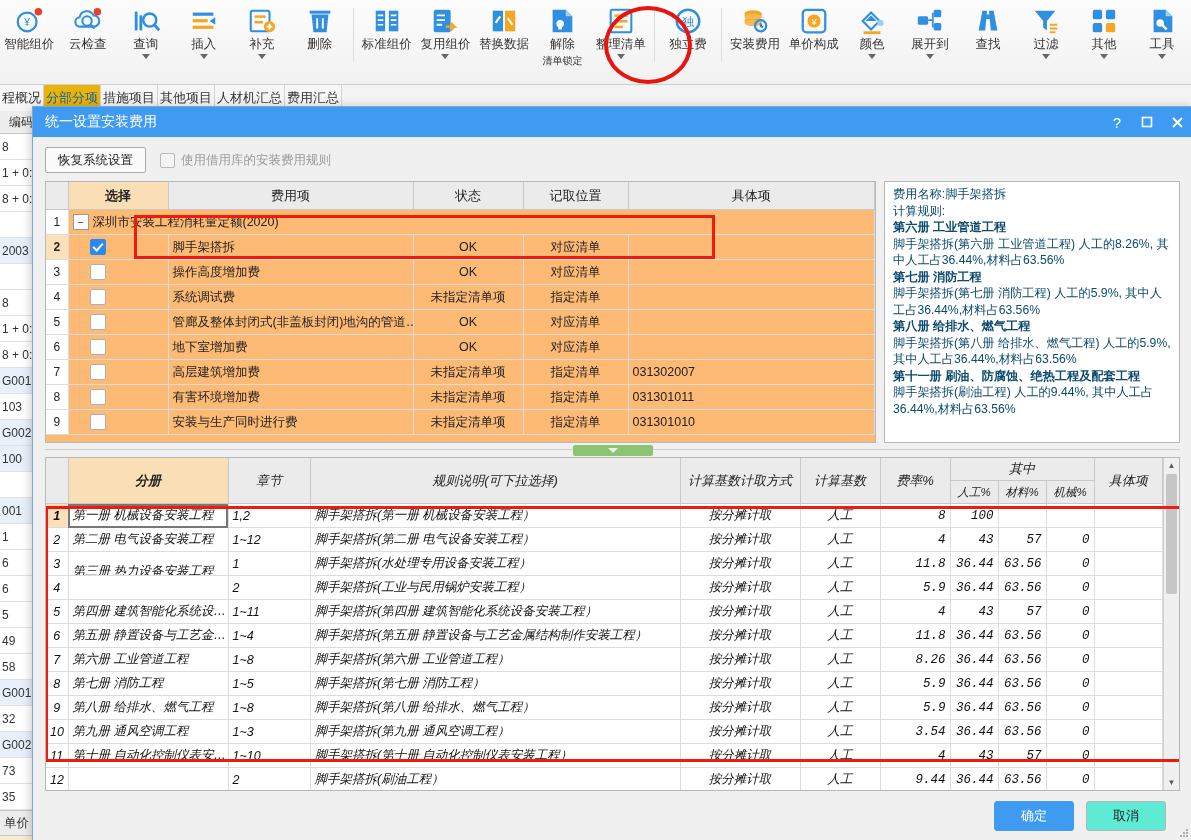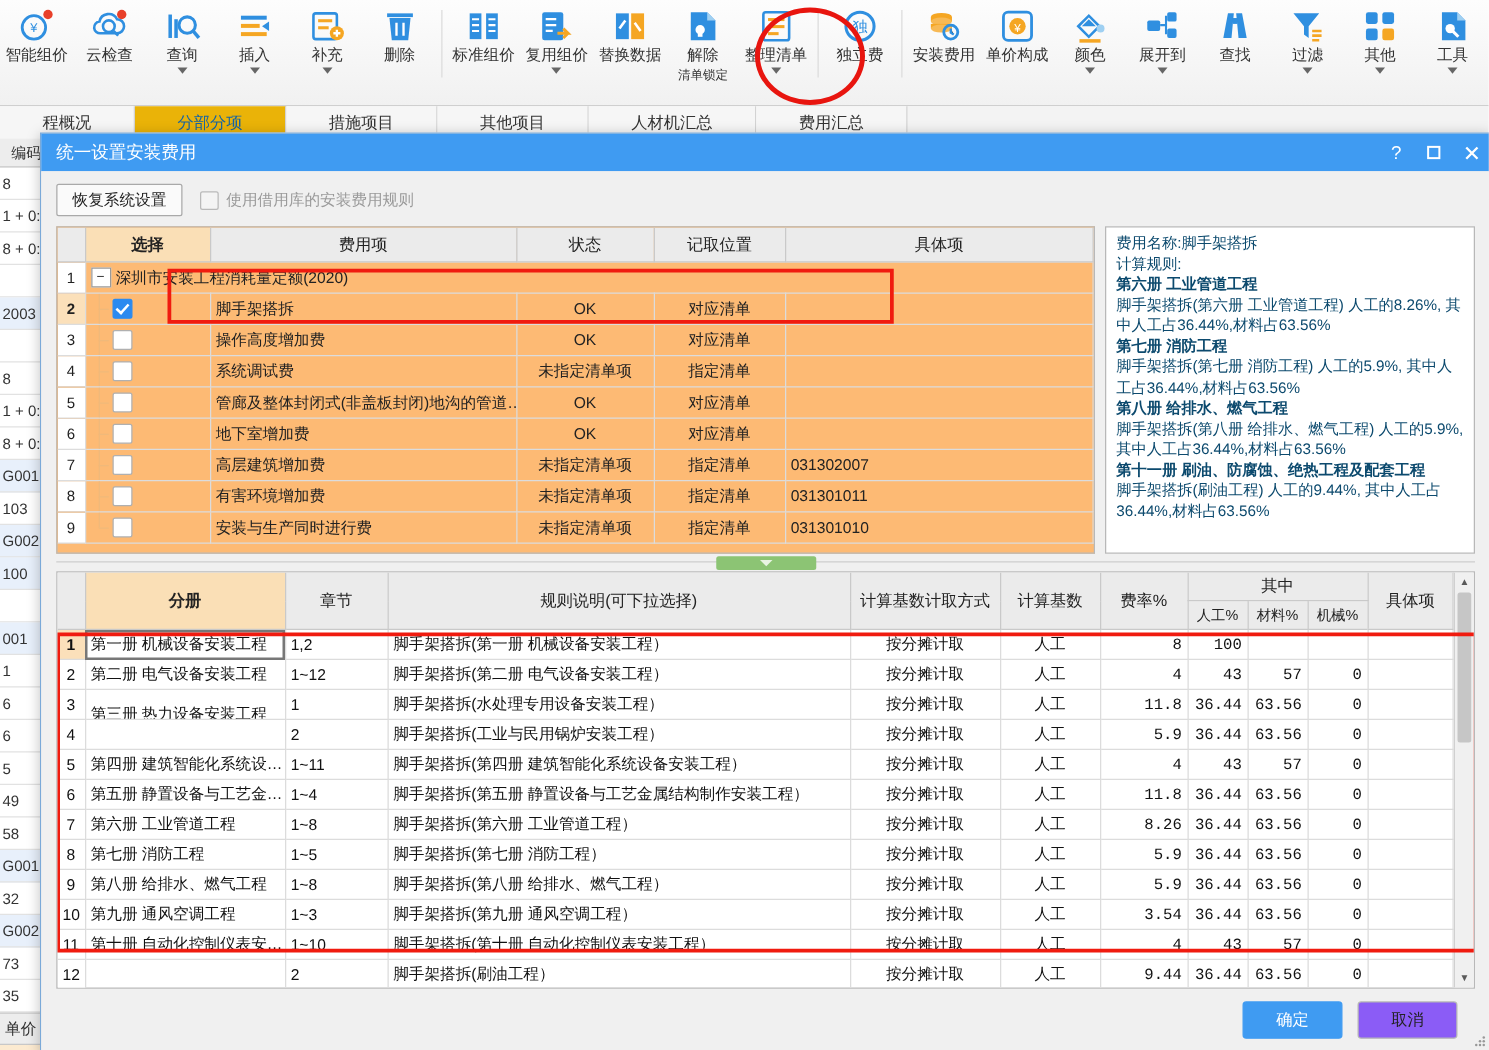--- a/index.html
+++ b/index.html
@@ -38,21 +38,21 @@
     position:absolute;border:4px solid #e8150f;border-radius:50%;
     pointer-events:none;
   }
 
   
   .tabbar{
     position:absolute;left:0;top:85px;width:1191px;height:26px;
     background:#f3f3f3;border-bottom:1px solid #bfbfbf;display:flex;align-items:stretch;
   }
   .tab{
-    padding:0 34px;display:flex;align-items:center;justify-content:center;
+    padding:0 2px;display:flex;align-items:center;justify-content:center;
     font-size:13px;color:#333;border-right:1px solid #d3d3d3;background:#f6f6f6;
     white-space:nowrap;
   }
   .tab.active{background:#eab308;color:#1464a5;}
 
   
   .bg-grid{position:absolute;left:0;top:111px;width:1191px;height:729px;background:#fff;}
   .bg-grid-head{
     height:22px;border-bottom:1px solid #c8c8c8;background:#ededed;
     display:flex;align-items:center;font-size:12px;color:#333;
@@ -132,21 +132,21 @@
   }
 
   
   .splitter{height:14px;flex:0 0 auto;display:flex;align-items:center;justify-content:center;position:relative;}
   .split-line{position:absolute;left:0;right:0;top:6px;height:1px;background:#cdcdcd;}
   .split-grip{width:80px;height:11px;background:#8cc474;border-radius:2px;display:flex;align-items:center;justify-content:center;position:relative;}
   .split-grip:after{content:"";width:0;height:0;border-left:5px solid transparent;border-right:5px solid transparent;border-top:5px solid #e8f4e2;}
 
   
   .lower{flex:1;min-height:0;background:#fff;border:1px solid #b8b8b8;display:flex;overflow:hidden;position:relative;}
-  .lower-scroll{flex:1;overflow:hidden;}
+  .lower-scroll{flex:1;overflow:hidden;font-style:italic;}
   .vscroll{width:15px;background:#f0f0f0;border-left:1px solid #d0d0d0;display:flex;flex-direction:column;align-items:center;}
   .vs-arrow{width:15px;height:15px;display:flex;align-items:center;justify-content:center;color:#5a5a5a;font-size:8px;background:#f0f0f0;}
   .vs-thumb{width:11px;height:120px;background:#c6c6c6;border-radius:2px;margin:1px 0;}
   .vs-track{flex:1;}
 
   table.lt{border-collapse:collapse;width:100%;table-layout:fixed;font-size:12.5px;}
   table.lt th{
     background:#ebebeb;border:1px solid #c9c9c9;border-top:none;border-left:none;
     font-weight:normal;color:#222;font-size:13px;padding:0;height:22px;
   }
@@ -166,21 +166,21 @@
 
   .dlg-footer{
     height:50px;flex:0 0 auto;display:flex;align-items:center;justify-content:flex-end;
     padding-right:14px;gap:12px;background:#f0f0f0;
   }
   .btn-ok{
     width:78px;height:28px;background:#3f9bf2;color:#fff;border:1px solid #3f9bf2;border-radius:3px;
     display:flex;align-items:center;justify-content:center;font-size:13px;
   }
   .btn-cancel{
-    width:78px;height:28px;background:#8b5cf6;color:#222;border:1px solid #b6b6b6;border-radius:3px;
+    width:78px;height:28px;background:#5eead4;color:#222;border:1px solid #b6b6b6;border-radius:3px;
     display:flex;align-items:center;justify-content:center;font-size:13px;
   }
   .resize-grip{position:absolute;right:3px;bottom:3px;width:10px;height:10px;}
 </style>
 </head>
 <body>
 
 <div id="app-root">
 
   <div class="ribbon">

